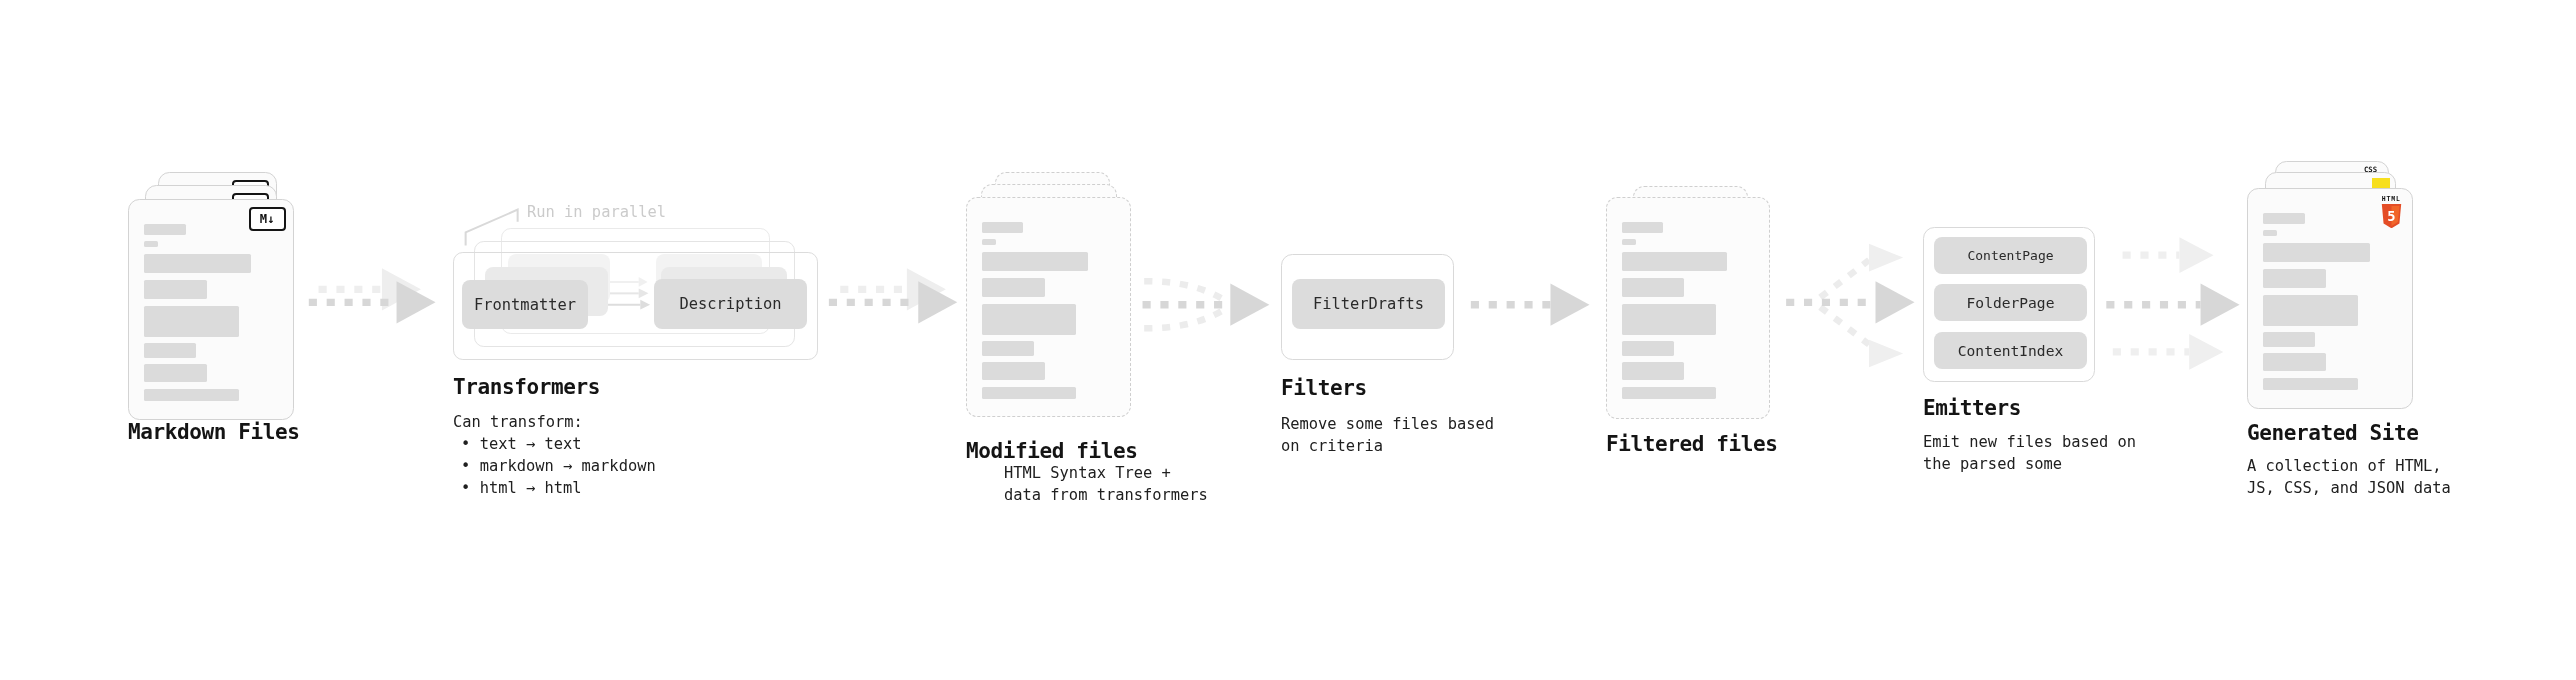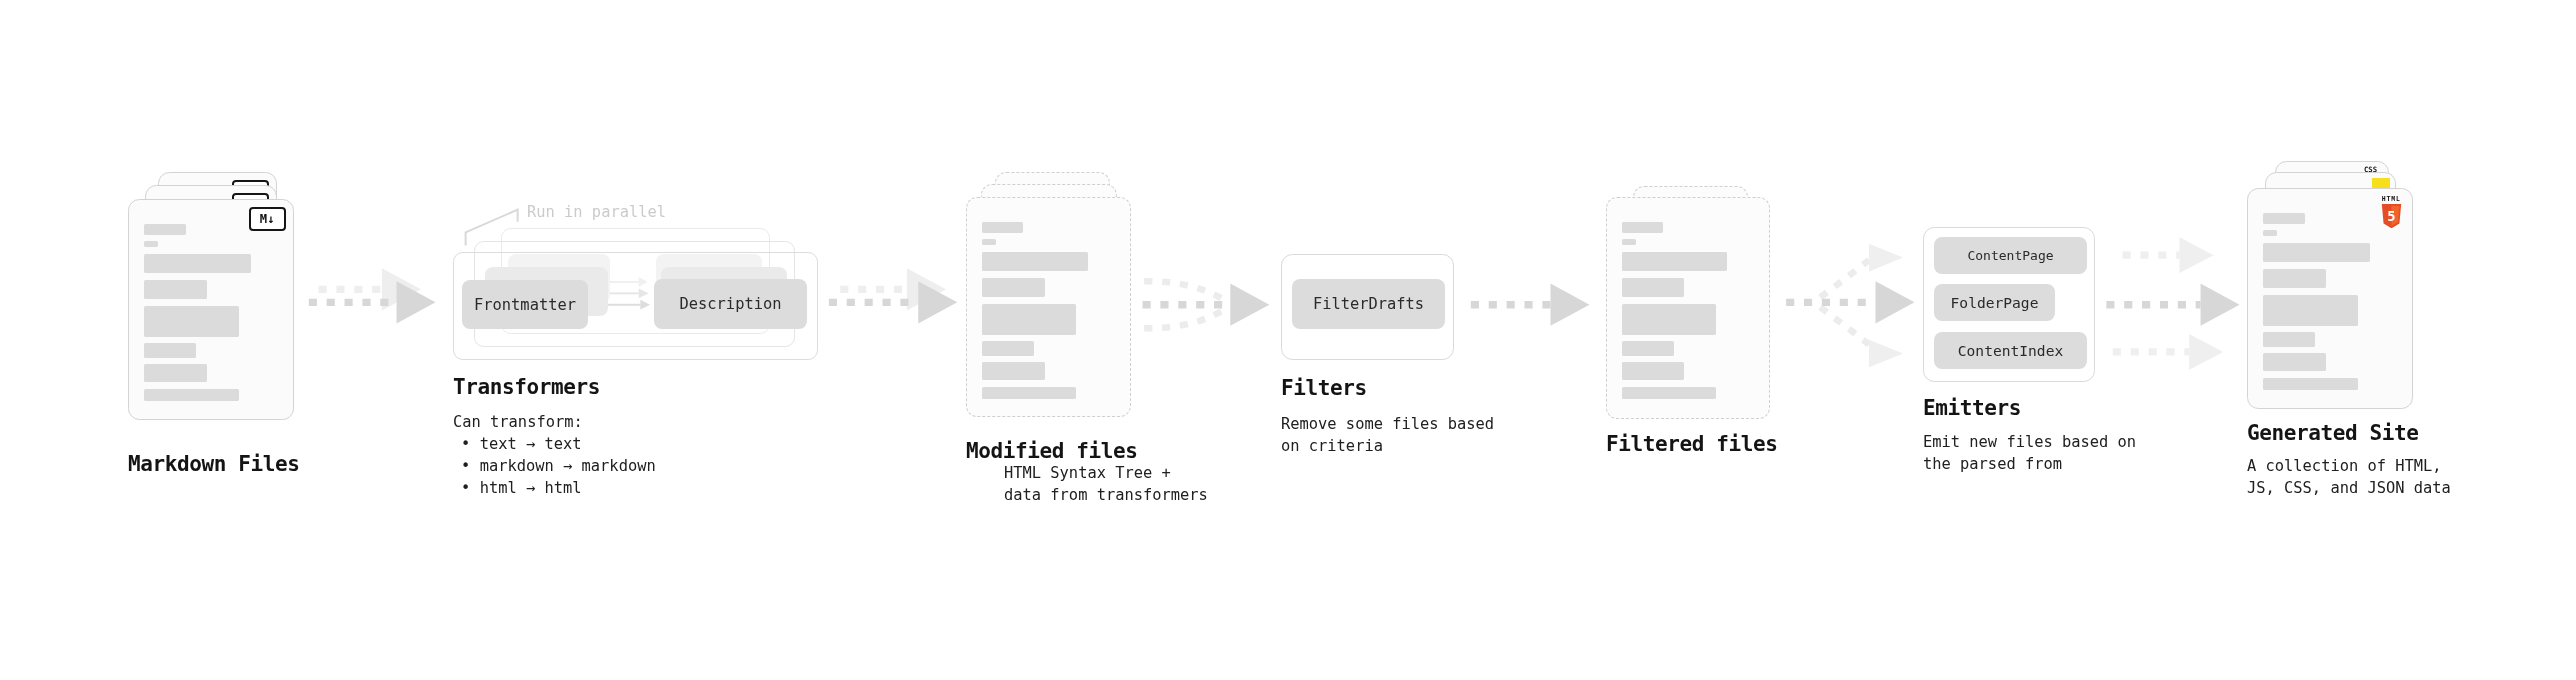--- a/index.html
+++ b/index.html
@@ -109,21 +109,21 @@
         <div class="bar" style="width: 31%; height: 10.6px;"></div>
         <div class="bar" style="width: 10%; height: 5.7px;"></div>
         <div class="bar" style="width: 80%; height: 19.5px;"></div>
         <div class="bar" style="width: 47%; height: 19.5px;"></div>
         <div class="bar" style="width: 71%; height: 31px;"></div>
         <div class="bar" style="width: 39%; height: 14.6px;"></div>
         <div class="bar" style="width: 47%; height: 18px;"></div>
         <div class="bar" style="width: 71%; height: 12.2px;"></div>
       </div>
   </div>
-  <div class="sec-title" style="left:128px;top:452px;">Markdown Files</div>
+  <div class="sec-title" style="left:128px;top:420px;">Markdown Files</div>
 
   <div class="annotation" style="left:527px;top:203px;">Run in parallel</div>
   <div class="obox" style="left:501px;top:228px;width:269px;height:106px;border-color:#eaeaea;"></div>
   <div class="obox" style="left:474px;top:241px;width:321px;height:106px;border-color:#e4e4e4;"></div>
   <div class="obox" style="left:453px;top:252px;width:365px;height:108px;border-color:#dcdcdc;"></div>
   <div class="ghost" style="left:508px;top:254px;width:102px;height:49px;background:#f3f3f3;"></div>
   <div class="ghost" style="left:485px;top:267px;width:123px;height:49px;background:#eaeaea;"></div>
   <div class="ghost" style="left:656px;top:254px;width:106px;height:49px;background:#f3f3f3;"></div>
   <div class="ghost" style="left:661px;top:267px;width:126px;height:49px;background:#eaeaea;"></div>
   <div class="pill" style="left:462px;top:280px;width:126px;height:49px;">Frontmatter</div>
@@ -174,26 +174,26 @@
         <div class="bar" style="width: 71%; height: 31px;"></div>
         <div class="bar" style="width: 39%; height: 14.6px;"></div>
         <div class="bar" style="width: 47%; height: 18px;"></div>
         <div class="bar" style="width: 71%; height: 12.2px;"></div>
       </div>
   </div>
   <div class="sec-title" style="left:1606px;top:432px;">Filtered files</div>
 
   <div class="solidbox" style="left:1923px;top:227px;width:172px;height:155px;"></div>
   <div class="pill" style="left:1934px;top:237px;width:153px;height:37px;font-size:13px;">ContentPage</div>
-  <div class="pill" style="left:1934px;top:284px;width:121px;height:37px;font-size:14.6px;">FolderPage</div>
+  <div class="pill" style="left:1934px;top:284px;width:153px;height:37px;font-size:14.6px;">FolderPage</div>
   <div class="pill" style="left:1934px;top:332px;width:153px;height:37px;font-size:14.6px;">ContentIndex</div>
   <div class="sec-title" style="left:1923px;top:396px;">Emitters</div>
   <div class="desc" style="left:1923px;top:431px;">
     <div>Emit new files based on</div>
-    <div>the parsed from</div>
+    <div>the parsed some</div>
   </div>
 
   <div class="card" style="left:2275px;top:161px;width:114px;height:221px;">
     <div class="css-badge">
       <div>CSS</div>
       <div class="css-bar" style="background: rgb(40, 98, 233);"></div>
     </div>
   </div>
   <div class="card" style="left:2265px;top:172px;width:131px;height:221px;">
     <div class="js-badge" style="background: rgb(247, 223, 30);"></div>

